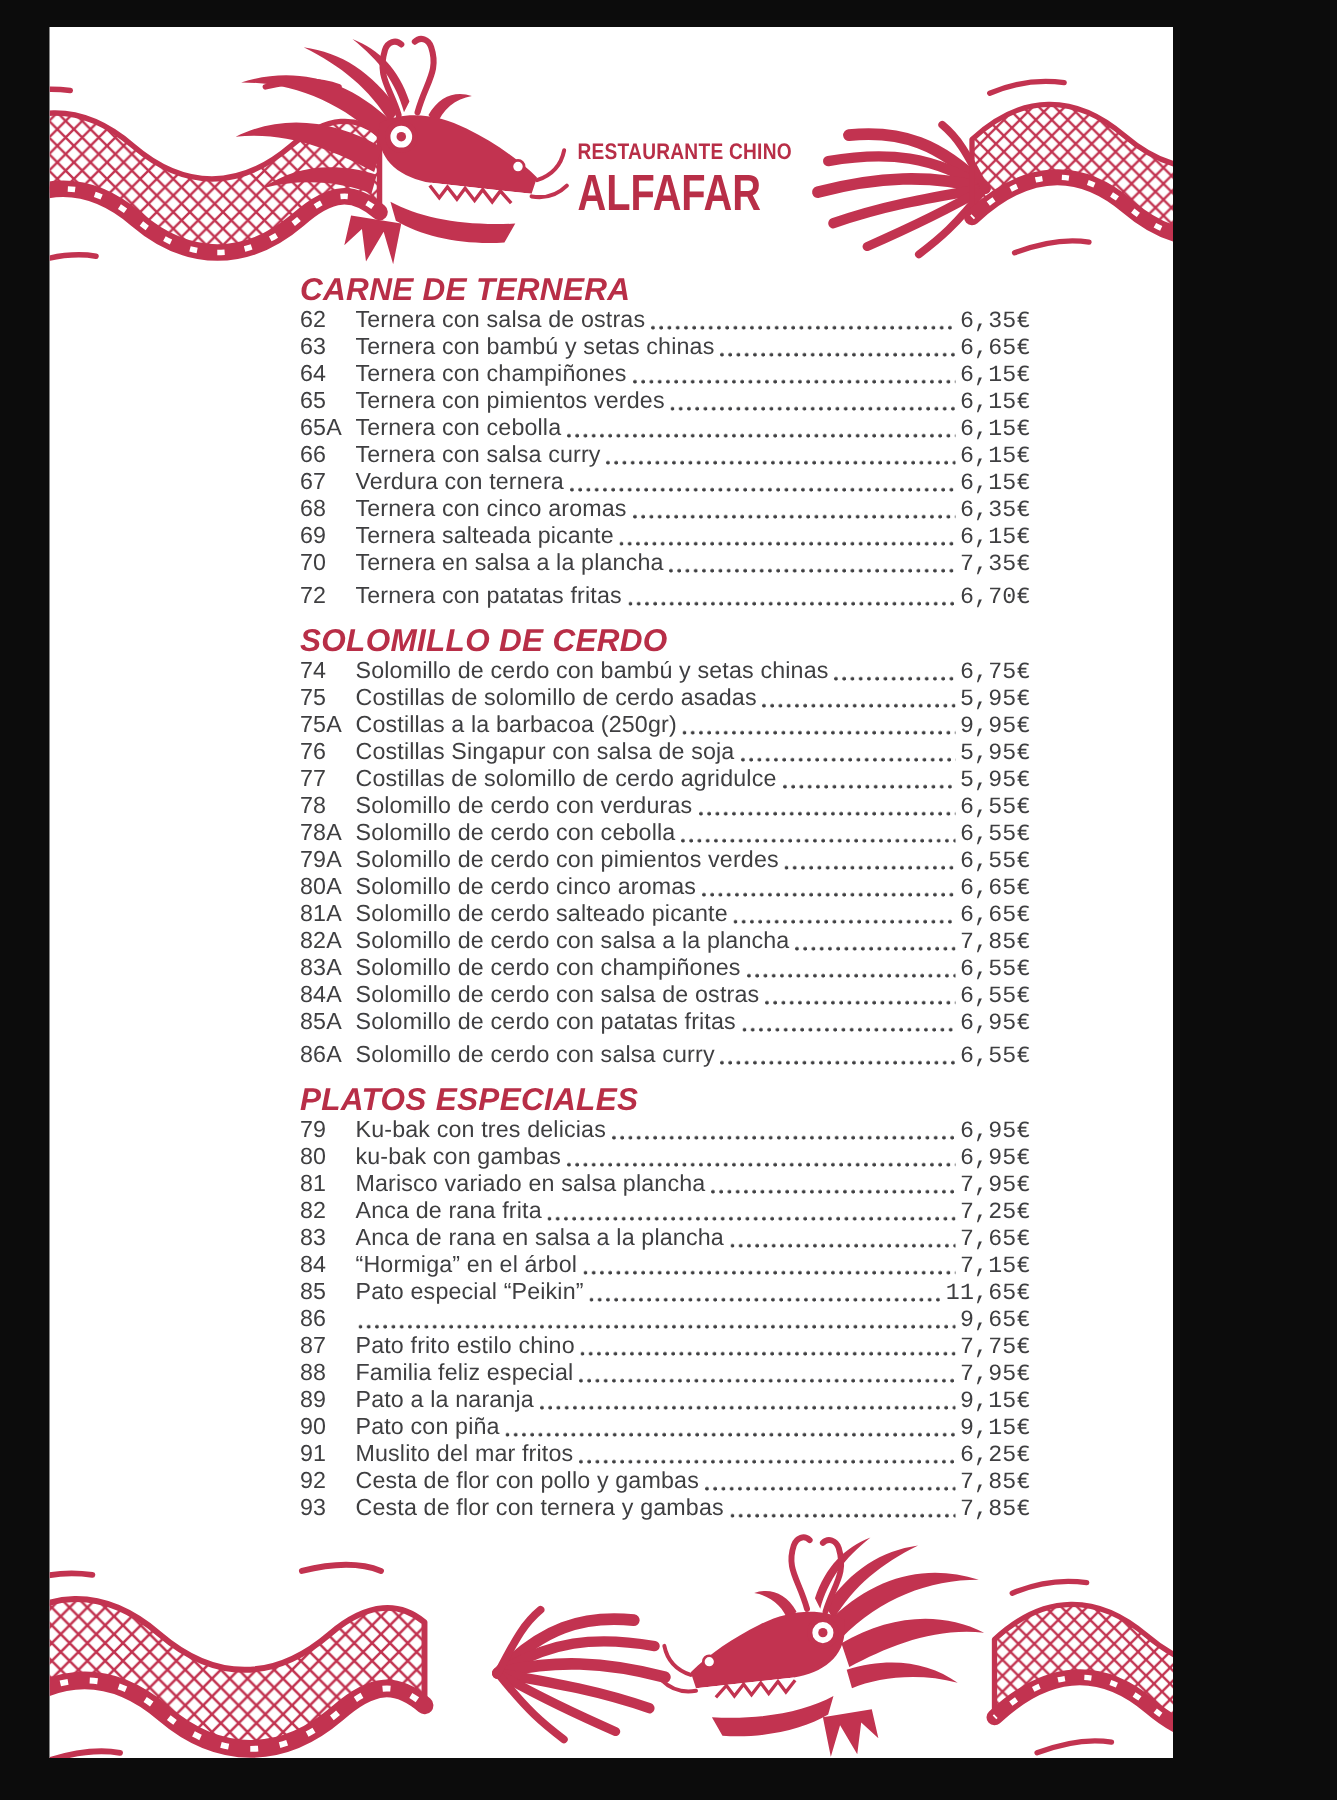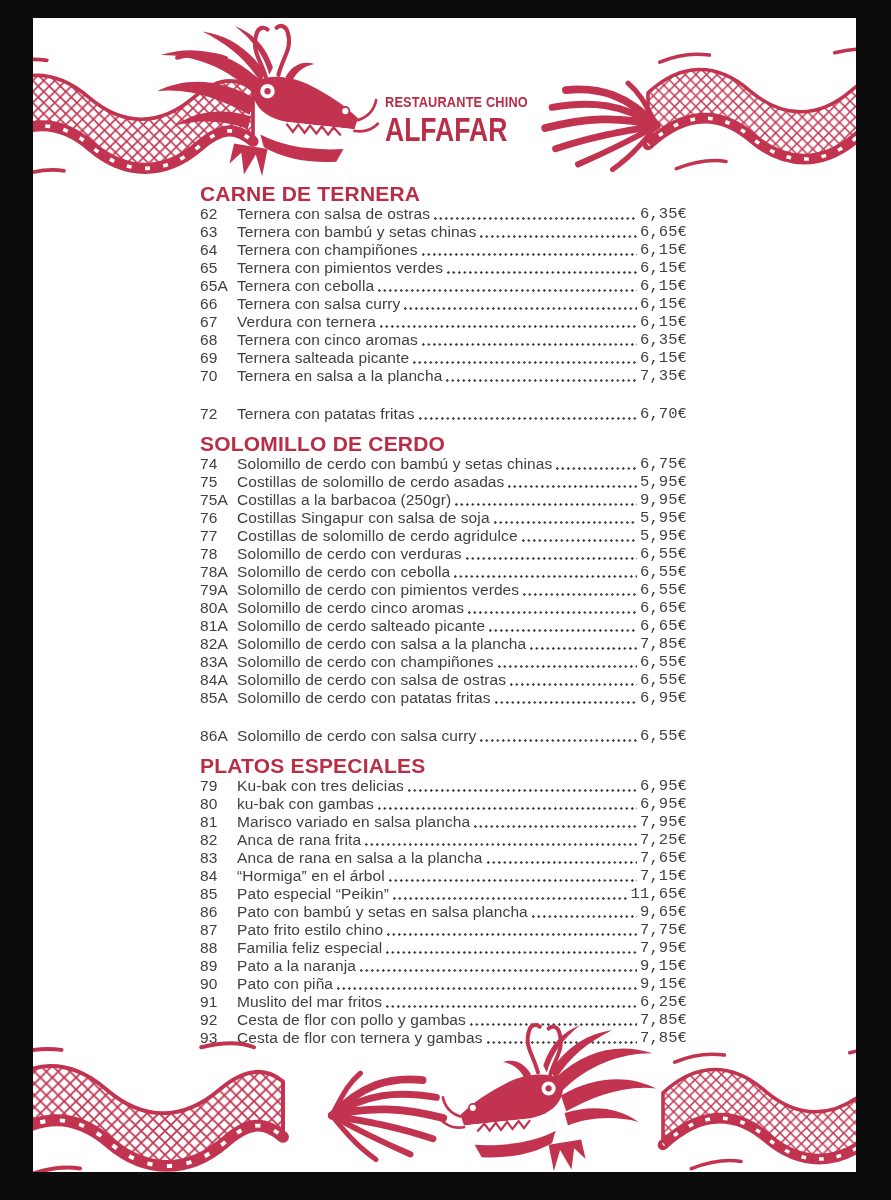--- a/index.html
+++ b/index.html
@@ -13,21 +13,21 @@
   html,body{width:891px;height:1200px;}
   body{
     background:var(--frame);
     position:relative;
     font-family:"Liberation Sans", sans-serif;
     overflow:hidden;
   }
   .page{
     position:absolute;
     left:33px; top:18px;
-    width:823px; height:1154px;
+    width:749px; height:1154px;
     background:var(--page-bg);
     overflow:hidden;
   }
   
   .band{position:absolute;left:0;width:823px;pointer-events:none;}
   .band-top{top:0;height:185px;}
   .band-bottom{bottom:0;height:152px;}
   
   .logo{
     position:absolute;
@@ -56,32 +56,33 @@
     width:487px;
   }
   .menu-section + .menu-section{margin-top:9px;}
   .section-title{
     color:var(--accent);
     font-size:21px;
     font-weight:800;
     letter-spacing:.2px;
     line-height:23px;
     white-space:nowrap;
+    font-style:italic;
   }
   .menu-row{
     display:flex;
     align-items:flex-start;
     font-size:15.5px;
     line-height:18px;
     height:18px;
     color:var(--item-text);
     letter-spacing:.1px;
     white-space:nowrap;
   }
-  .menu-row.gap{margin-top:20px;}
+  .menu-row.gap{margin-top:4px;}
   .item-num{flex:none;width:37px;}
   .item-name{flex:none;padding-right:2px;}
   .dots{
     flex:1;
     position:relative;
     margin:0 2px 0 2px;
     align-self:stretch;
     min-width:8px;
   }
   .dots::after{
@@ -404,21 +405,20 @@
 
   <div class="menu-row">
     <span class="item-num">85</span>
     <span class="item-name">Pato especial “Peikin”</span>
     <span class="dots"></span>
     <span class="item-price">11,65€</span>
   </div>
 
   <div class="menu-row">
     <span class="item-num">86</span>
-    <span class="item-name">Pato con bambú y setas en salsa plancha</span>
     <span class="dots"></span>
     <span class="item-price">9,65€</span>
   </div>
 
   <div class="menu-row">
     <span class="item-num">87</span>
     <span class="item-name">Pato frito estilo chino</span>
     <span class="dots"></span>
     <span class="item-price">7,75€</span>
   </div>

